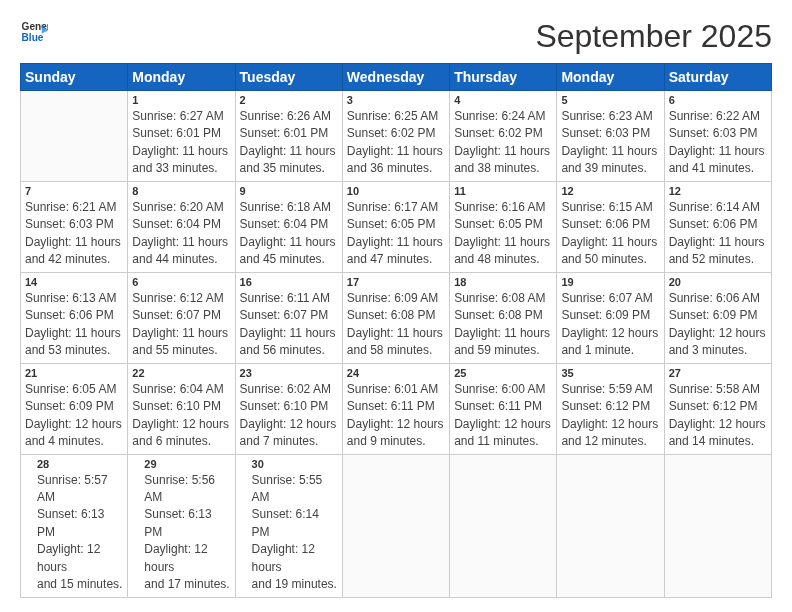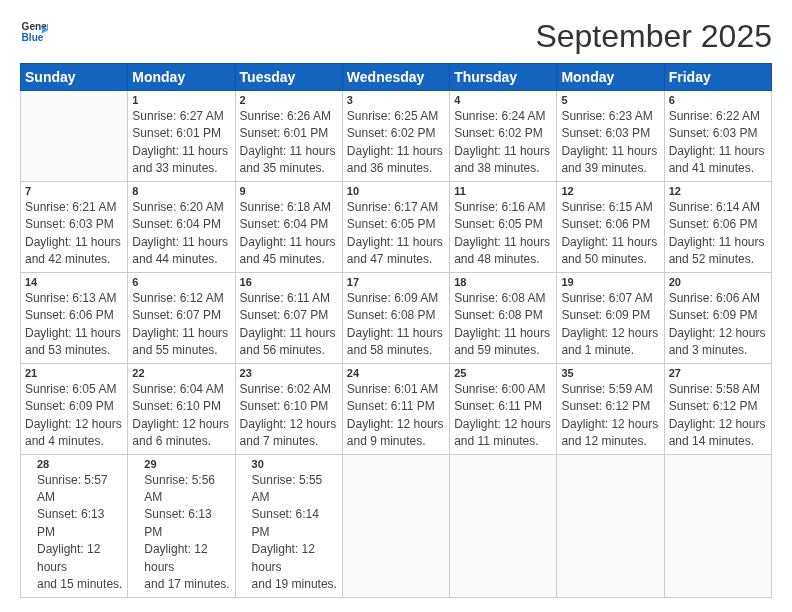--- a/index.html
+++ b/index.html
@@ -109,21 +109,21 @@
 
   <table class="calendar">
     <thead>
       <tr>
         <th>Sunday</th>
         <th>Monday</th>
         <th>Tuesday</th>
         <th>Wednesday</th>
         <th>Thursday</th>
         <th>Monday</th>
-        <th>Friday</th>
+        <th>Saturday</th>
       </tr>
     </thead>
     <tbody id="calendar-body">
     <tr>
           <td class="empty-cell"></td>
           <td>
             <span class="day-num">1</span>
             <div class="day-info">Sunrise: 6:27 AM<br>Sunset: 6:01 PM<br>Daylight: 11 hours<br>and 33 minutes.</div>
           </td>
           <td>

